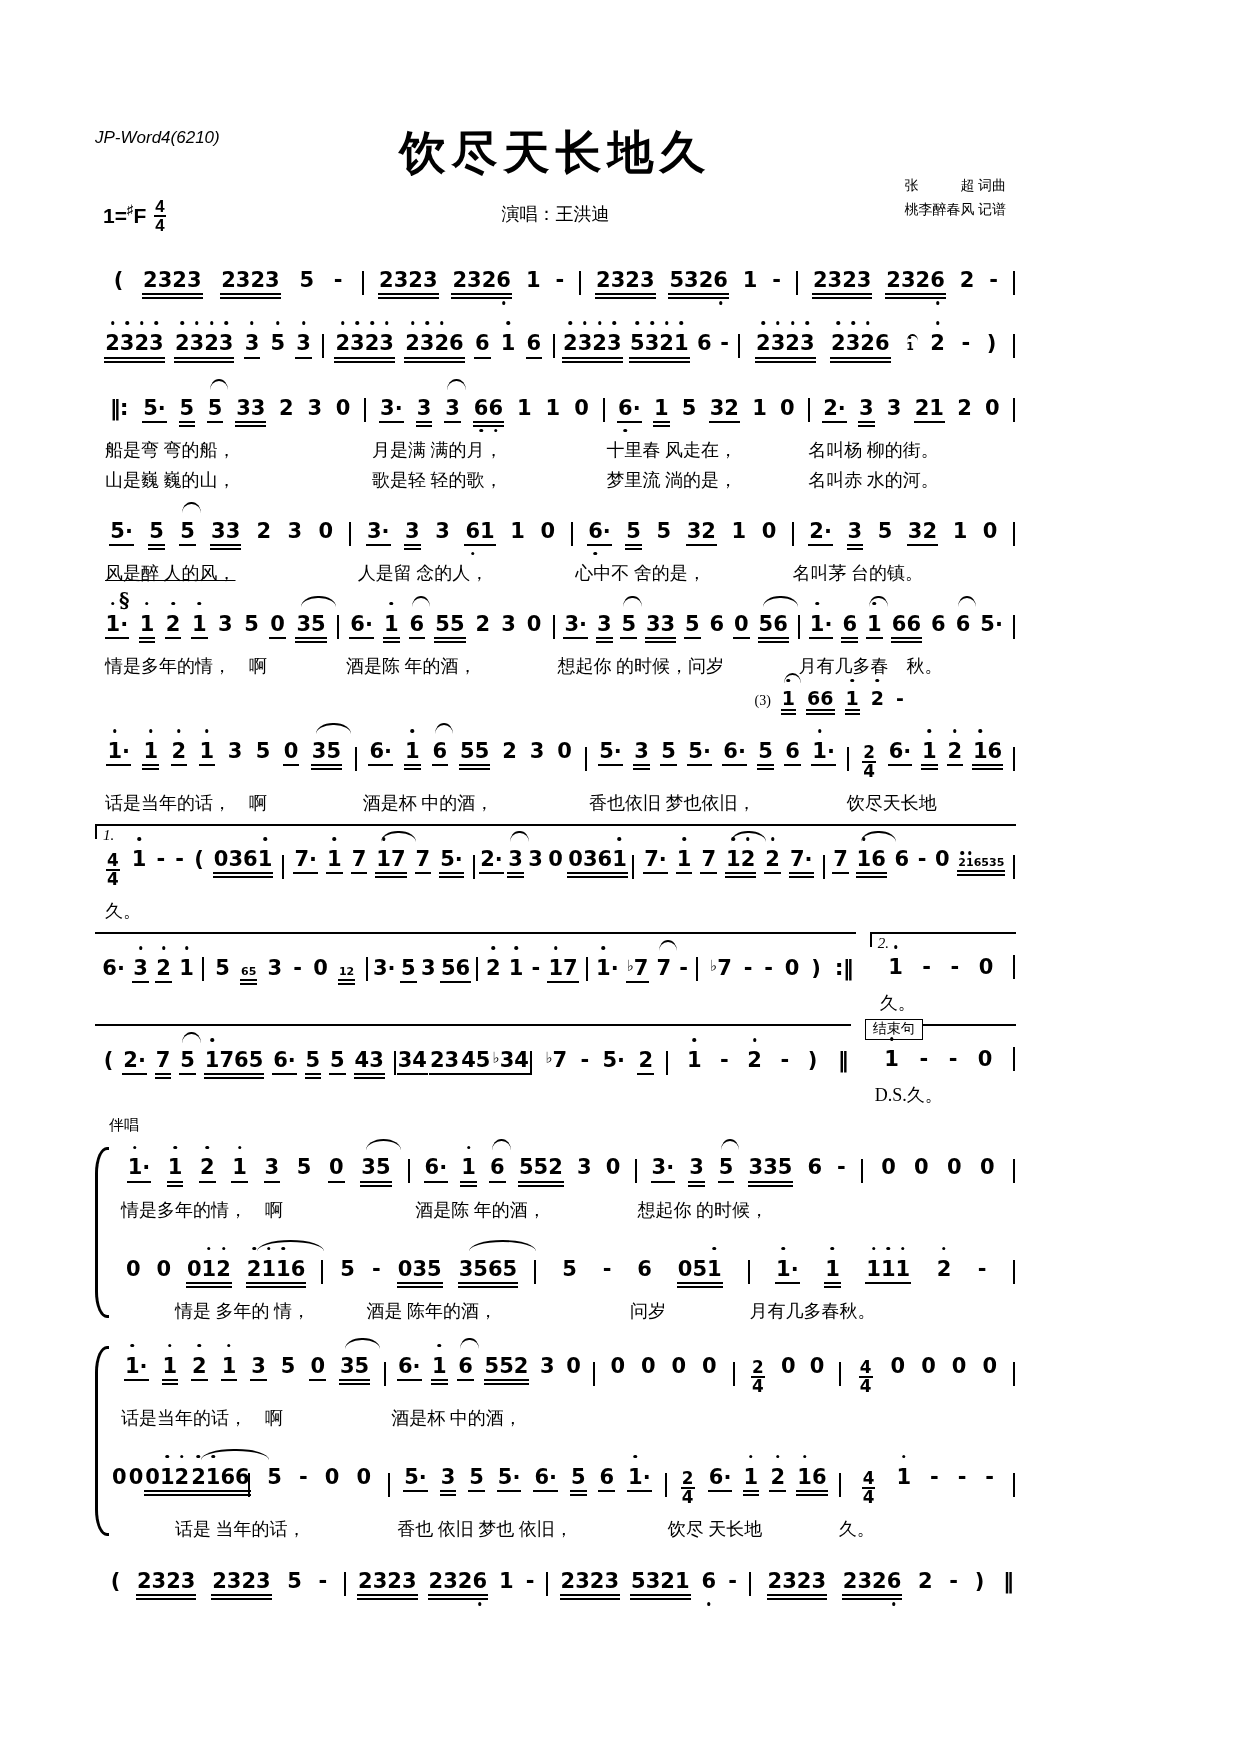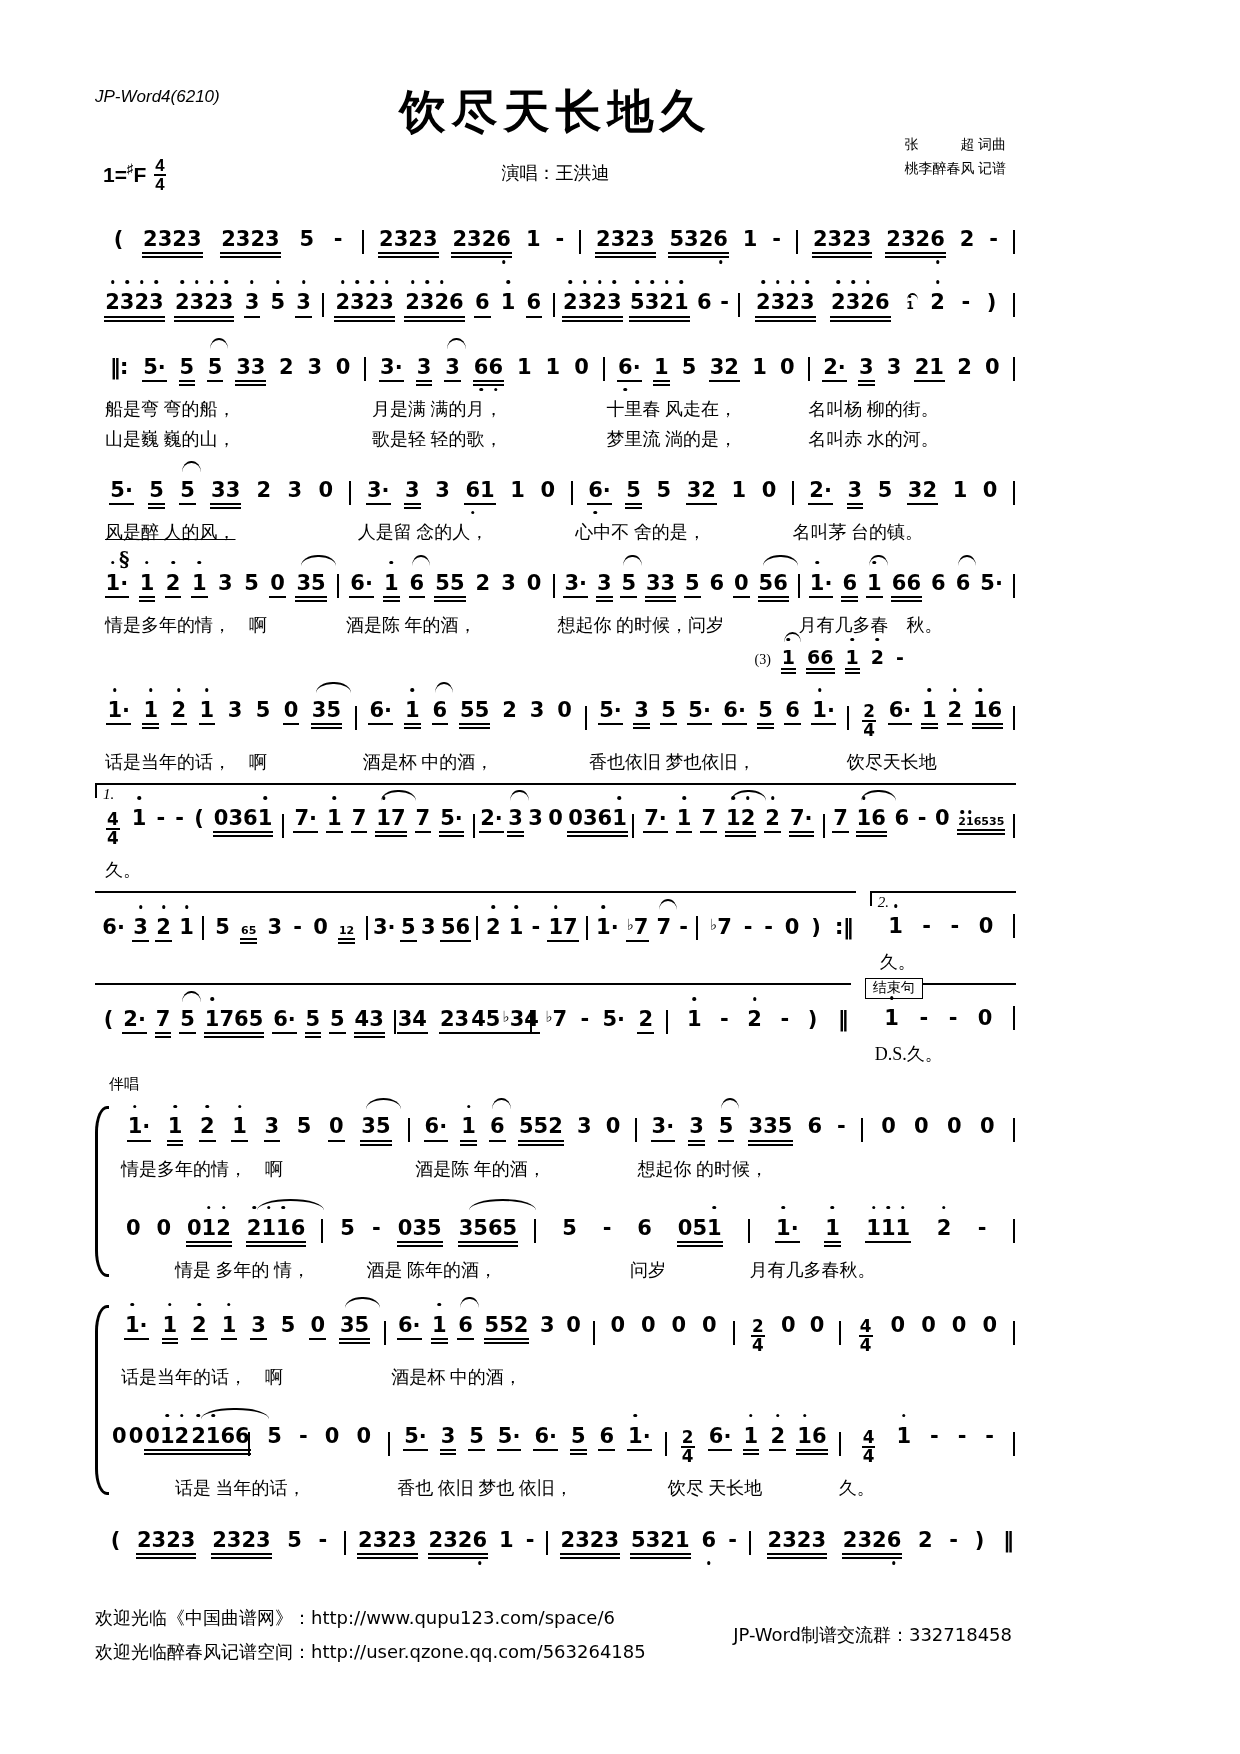--- a/index.html
+++ b/index.html
@@ -1,17 +1,17 @@
 <!DOCTYPE html>
 <html><head>
 <meta charset="utf-8">
 <style>
   html,body{margin:0;padding:0;background:#fff;}
   body{width:1240px;min-height:1754px;font-family:"Liberation Sans",sans-serif;color:#000;position:relative;}
-  .page{position:relative;width:1136px;min-height:1754px;box-sizing:border-box;padding:79px 120px 20px 95px;}
+  .page{position:relative;width:1136px;min-height:1754px;box-sizing:border-box;padding:120px 120px 20px 95px;}
   
   .hdr{position:relative;height:130px;}
   .jpword{position:absolute;left:0;top:8px;font-style:italic;font-size:17px;}
   .title{text-align:center;font-family:"Liberation Serif",serif;font-weight:900;font-size:46px;letter-spacing:6px;padding-top:2px;}
   .credits{position:absolute;right:10px;top:54px;text-align:right;font-family:"Liberation Serif",serif;font-size:14px;line-height:1.7;}
   .singer{position:absolute;left:0;right:0;top:82px;text-align:center;font-family:"Liberation Serif",serif;font-size:18px;}
   .keyline{position:absolute;left:8px;top:78px;font-weight:bold;font-size:21px;display:flex;align-items:center;}
   .keyline .sharp{font-size:13px;vertical-align:super;position:relative;top:-7px;}
   
   .sys{position:relative;margin:0 0 6px 0;}
@@ -533,21 +533,21 @@
                 <span class="cell u1" style="margin-left: 0px;"><span class="nt">5</span><i class="arc"></i></span>
                 <span class="cell u2 g" style="margin-left: 0px;"><span class="nt">1<i class="hi"></i></span><span class="nt">7</span><span class="nt">6</span><span class="nt">5</span></span>
                 <span class="cell u1" style="margin-left: 0px;"><span class="nt">6</span><span class="nt">·</span></span>
                 <span class="cell u2 g" style="margin-left: 0px;"><span class="nt">5</span></span>
                 <span class="cell u1" style="margin-left: 0px;"><span class="nt">5</span></span>
                 <span class="cell u2 g" style="margin-left: 0px;"><span class="nt">4</span><span class="nt">3</span></span>
               </div>
               <span class="bl"></span>
               <div class="meas" style="flex-grow: 4;">
                 <span class="cell u1" style="margin-left: 0px;"><span class="nt">3</span><span class="nt">4</span></span>
-                <span class="cell u1" style="margin-left: 11px;"><span class="nt">2</span><span class="nt">3</span></span>
+                <span class="cell u1" style="margin-left: 1px;"><span class="nt">2</span><span class="nt">3</span></span>
                 <span class="cell u1" style="margin-left: 0px;"><span class="nt">4</span><span class="nt">5</span></span>
                 <span class="cell u1" style="margin-left: 0px;"><span class="flat">♭</span><span class="nt">3</span><span class="nt">4</span></span>
               </div>
               <span class="bl"></span>
               <div class="meas" style="flex-grow: 4;">
                 <span class="cell u0" style="margin-left: 0px;"><span class="flat">♭</span><span class="nt">7</span></span>
                 <span class="cell u0" style="margin-left: 0px;"><span class="nt">-</span></span>
                 <span class="cell u0" style="margin-left: 0px;"><span class="nt">5</span><span class="nt">·</span></span>
                 <span class="cell u1" style="margin-left: 0px;"><span class="nt">2</span></span>
               </div>
@@ -834,21 +834,14 @@
                 <span class="cell u0" style="margin-left: 0px;"><span class="nt">-</span></span>
                 <span class="cell u0" style="margin-left: 0px;"><span class="nt">)</span></span>
               </div>
               <span class="rbar">‖</span>
             </div>
           </div>
         </div>
       </div>
     </div>
 
-  <div class="foot">
-    <div class="left">
-      <div>欢迎光临《中国曲谱网》：http://www.qupu123.com/space/6</div>
-      <div>欢迎光临醉春风记谱空间：http://user.qzone.qq.com/563264185</div>
-    </div>
-    <div class="right">JP-Word制谱交流群：332718458</div>
-  </div>
 
 </div>
 
 </body></html>

